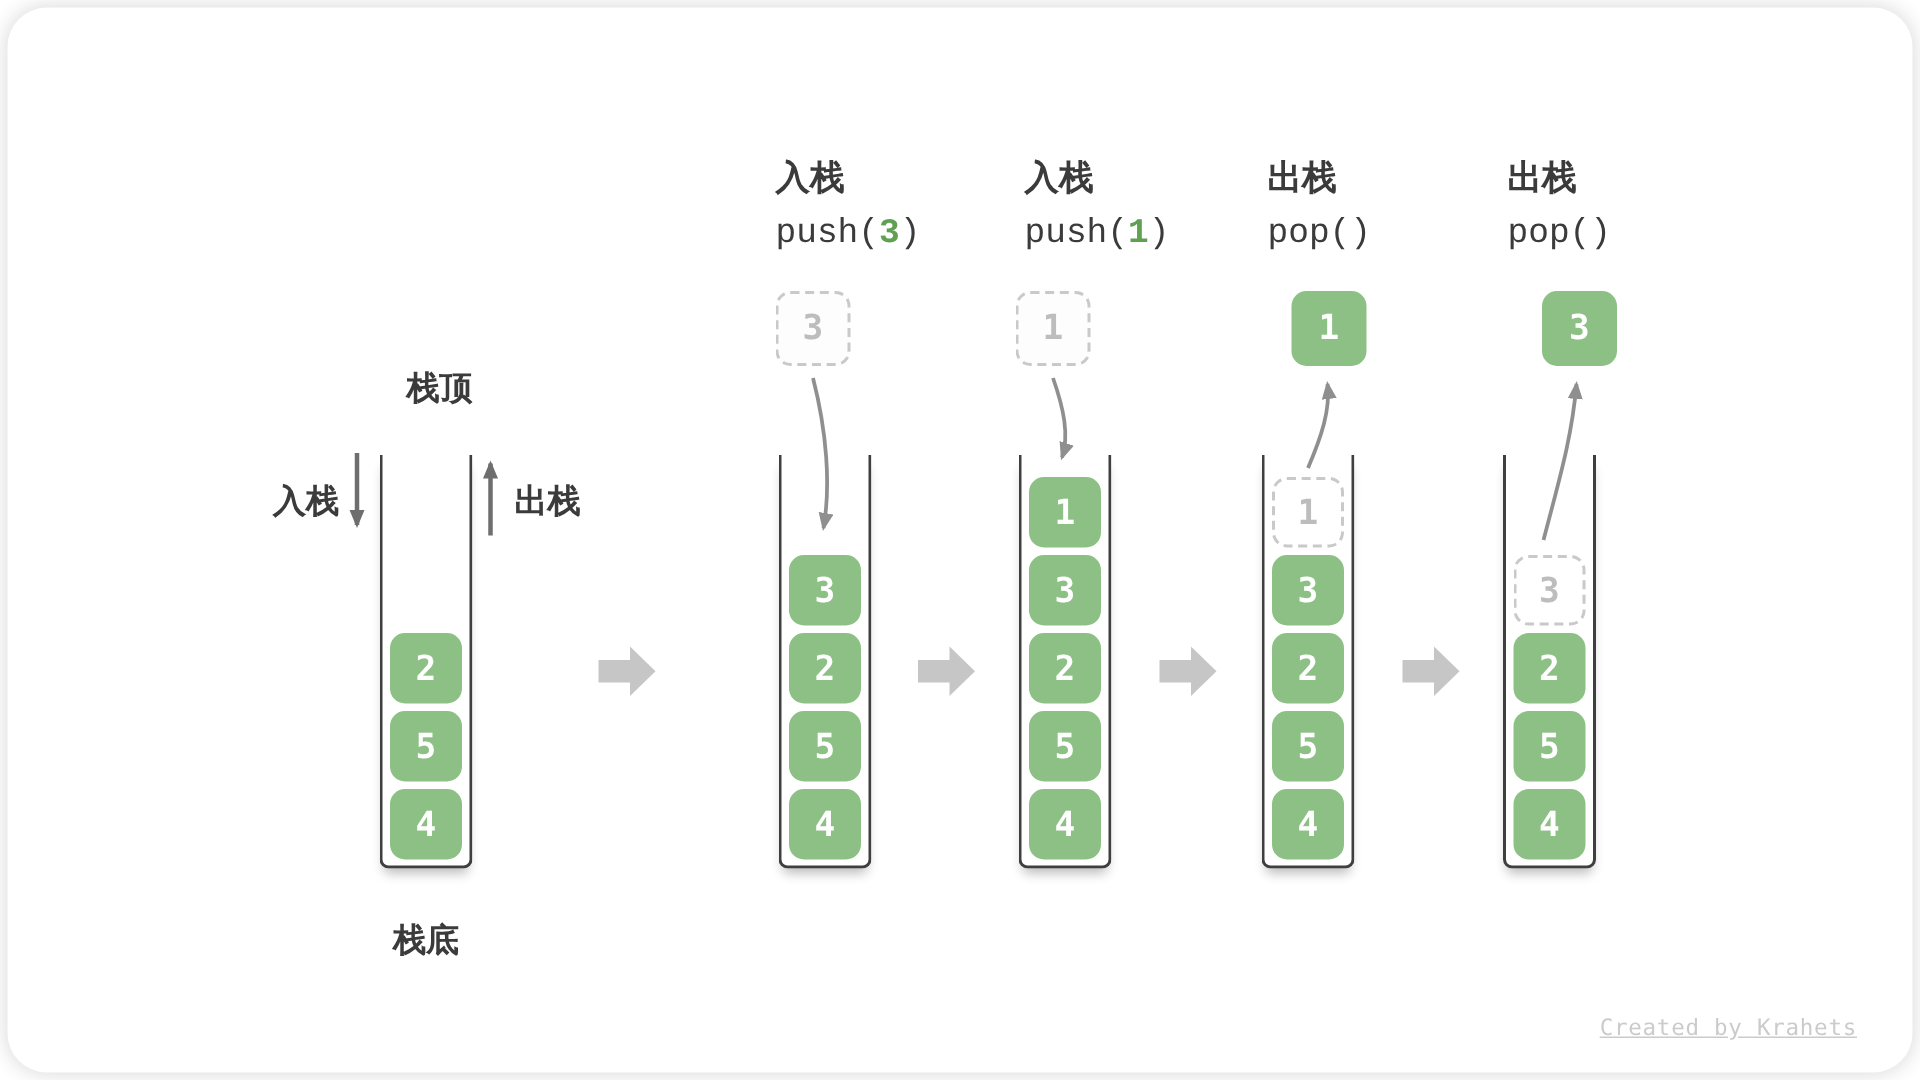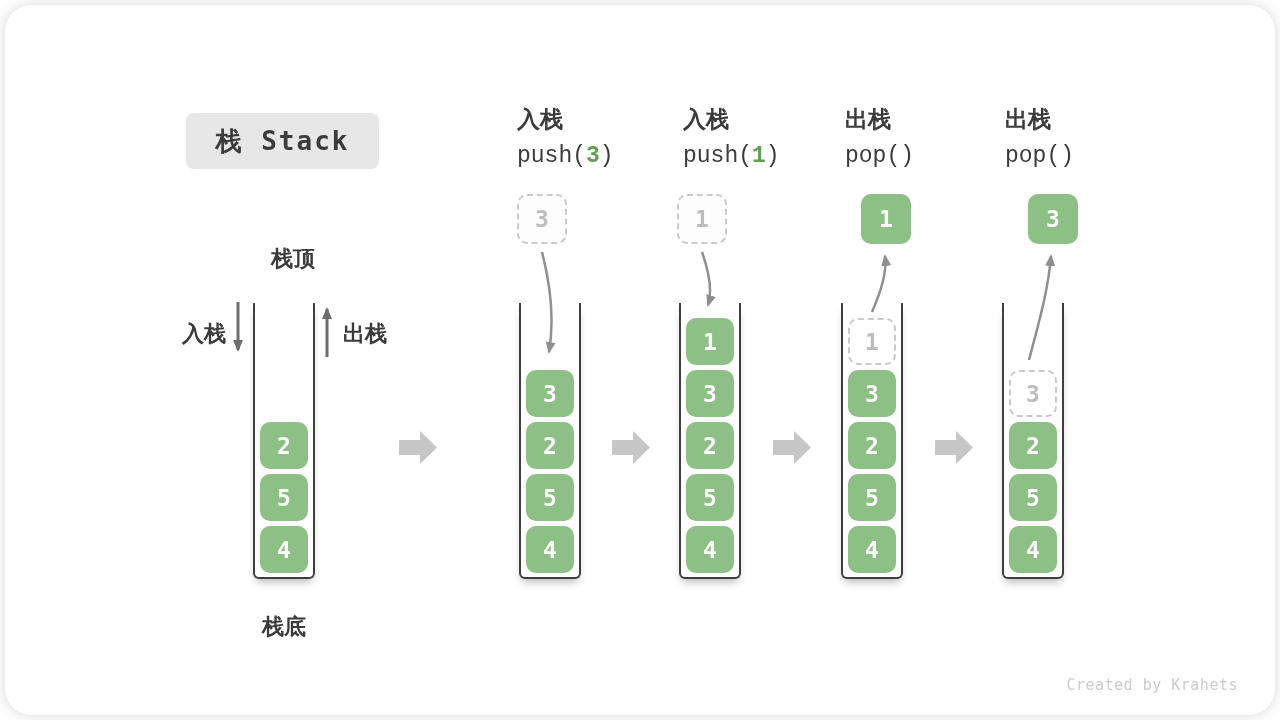--- a/index.html
+++ b/index.html
@@ -11,21 +11,21 @@
   .title-box{position:absolute;left:186px;top:113px;width:193px;height:56px;
     background:var(--title-bg);border-radius:8px;display:flex;align-items:center;justify-content:center;
     font:600 26px "DejaVu Sans Mono","DejaVu Sans",monospace;color:var(--text-dark);letter-spacing:2px;z-index:2;}
   
   .lbl{position:absolute;font-size:22px;font-weight:700;color:var(--text-dark);z-index:2;}
   .lbl-top{left:253px;top:244px;width:62px;text-align:right;}
   .lbl-bottom{left:253px;top:612px;width:62px;text-align:center;font-family:Liberation Mono, monospace;}
   .lbl-push{left:156px;top:319px;width:70px;text-align:right;}
   .lbl-pop{left:343px;top:319px;}
   .watermark{position:absolute;right:42px;top:676px;
-    font:15px "DejaVu Sans Mono",monospace;color:var(--watermark);letter-spacing:.5px;z-index:2;}
+    font:15px "DejaVu Sans Mono",monospace;color:var(--watermark);letter-spacing:.5px;z-index:2;text-decoration:underline;}
   
   .header{position:absolute;top:102px;line-height:35px;white-space:pre;z-index:2;
     color:var(--text-dark);font-size:23px;}
   .header .h1{font-weight:700;}
   .header .code{font-family:Liberation Mono, monospace;font-weight:500;}
   .header .code-arg{color:var(--green-code);font-weight:700;}
   .s1 .header{left:517px;} .s2 .header{left:683px;} .s3 .header{left:845px;} .s4 .header{left:1005px;}
   
   .floating{position:absolute;top:194px;width:50px;height:50px;box-sizing:border-box;border-radius:10px;
     display:flex;align-items:center;justify-content:center;z-index:3;
@@ -46,23 +46,20 @@
   .item.dashed{background:#fff;border:2px dashed var(--dash-border);color:var(--dash-text);}
   
   #overlay{position:absolute;left:0;top:0;z-index:4;pointer-events:none;}
 </style>
 </head>
 <body>
 
 <div id="stage-wrap">
   <div id="card"></div>
 
-  <div class="title-box">
-    <span>栈 Stack</span>
-  </div>
 
   <div class="lbl lbl-top">栈顶</div>
   <div class="lbl lbl-bottom">栈底</div>
   <div class="lbl lbl-push">入栈</div>
   <div class="lbl lbl-pop">出栈</div>
   <div class="watermark">Created by Krahets</div>
 
   <div class="stage s0">
 
     <div class="well">

